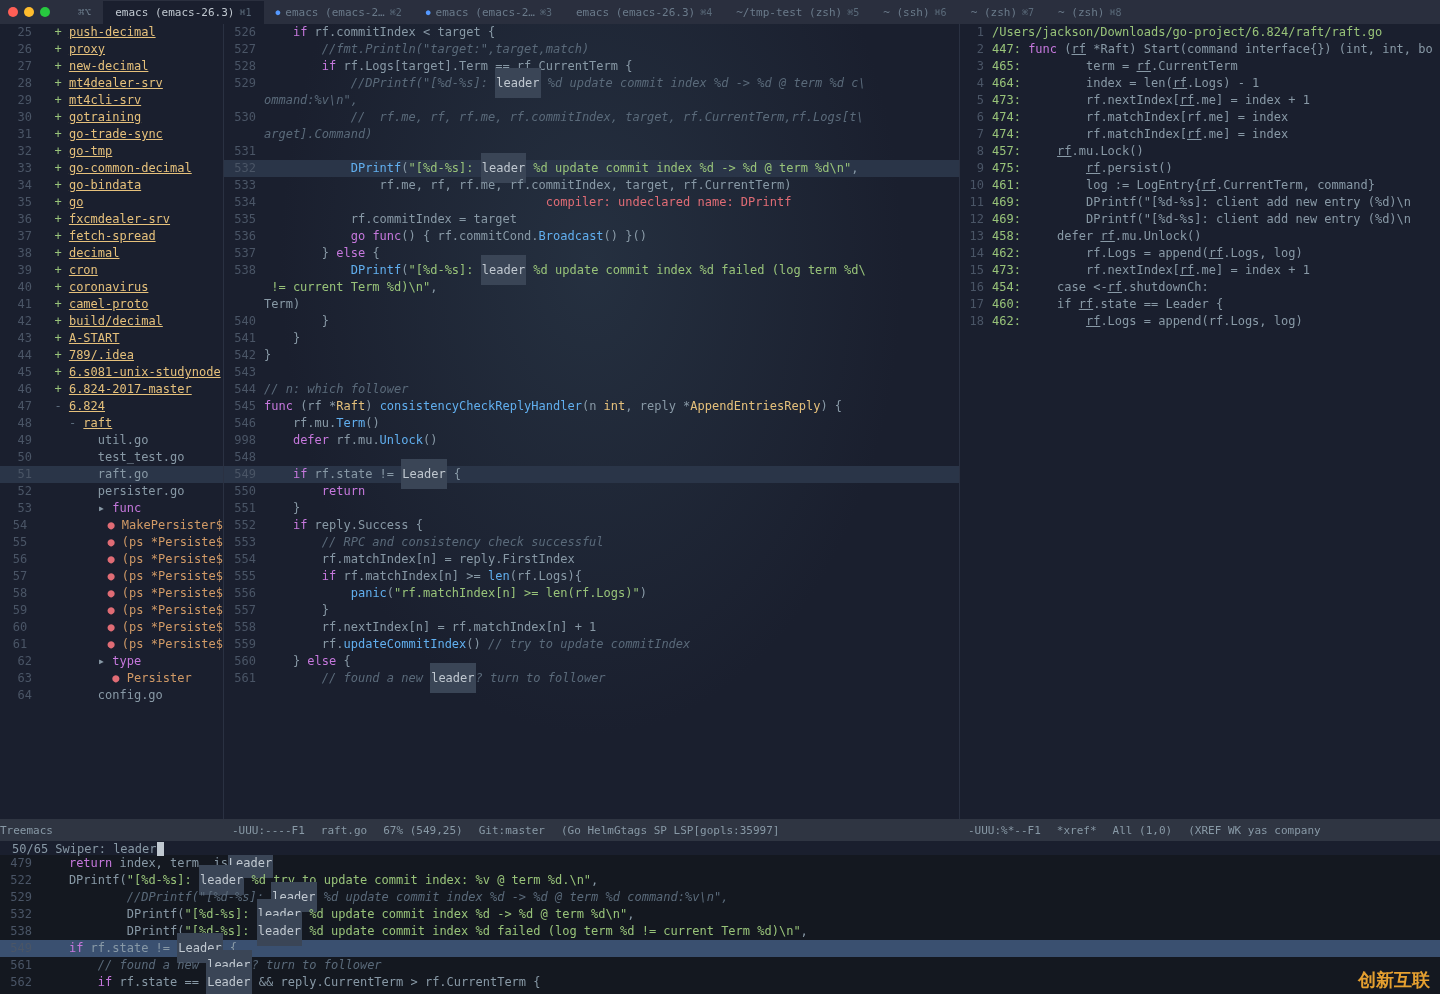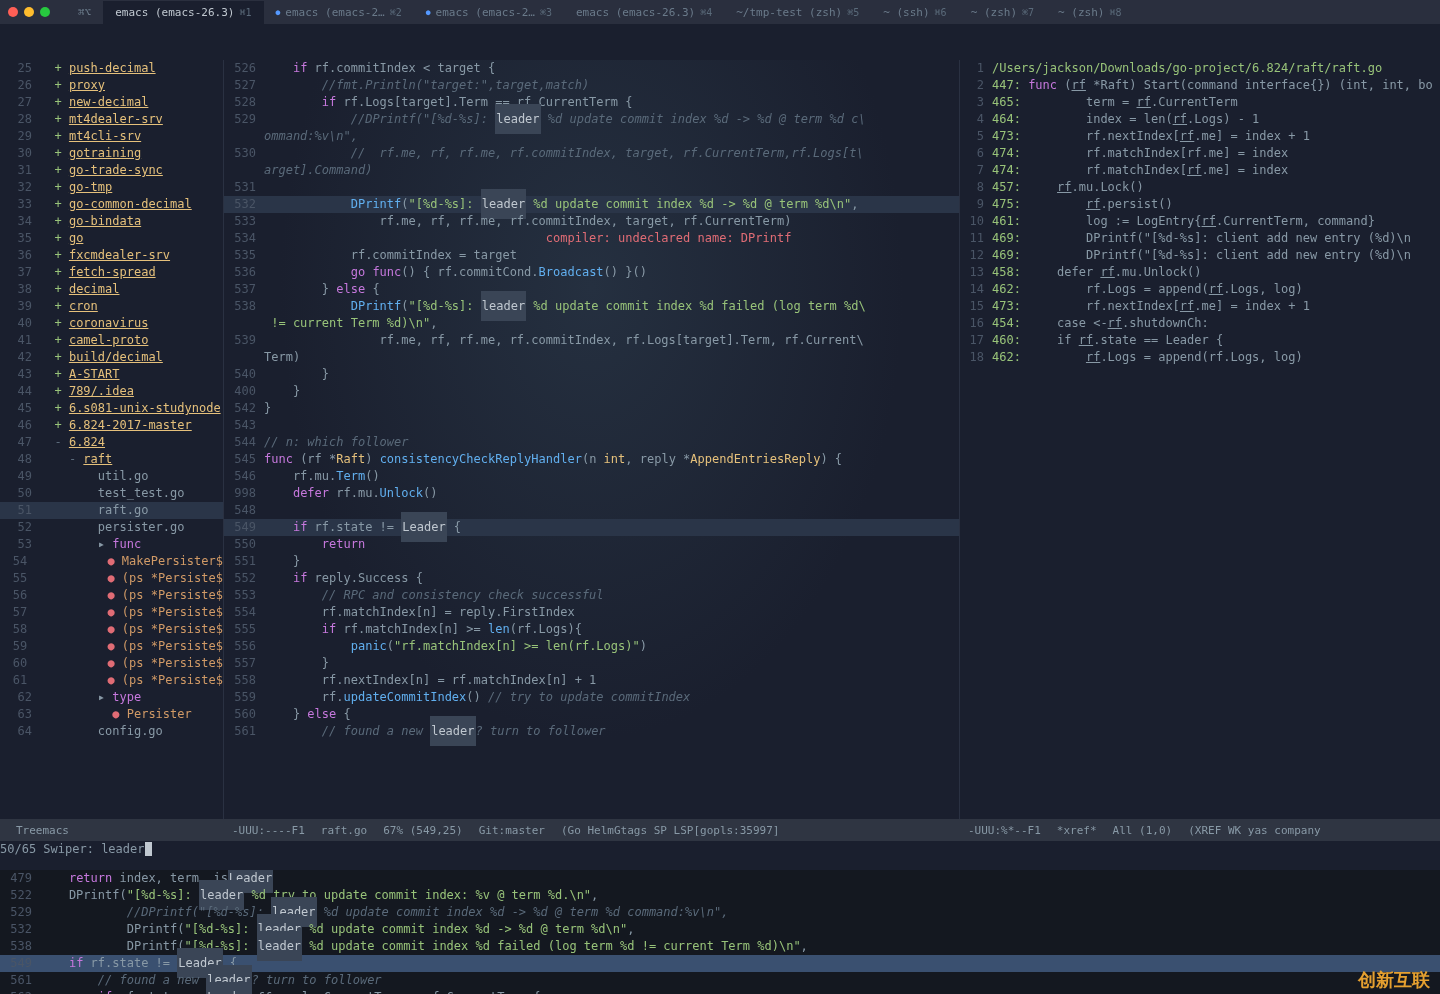--- a/index.html
+++ b/index.html
@@ -27,21 +27,21 @@
 .dot-r { background:#ff5f56; }
 .dot-y { background:#ffbd2e; }
 .dot-g { background:#27c93f; }
 .tabs { display:flex; gap:0; flex:1; }
 .tab { padding:3px 12px; color:#6a7a8a; display:flex; align-items:center; gap:5px; }
 .tab.active { background:#1a1f2e; color:#c0c8d0; }
 .tab .dot { color:#5599ff; font-size:8px; }
 .kb { color:#5a6a7a; font-size:10px; }
 
 .main { display:flex; height: calc(994px - 24px - 22px - 17px - 136px); }
-.col { overflow:hidden; position:relative;margin-top:36px; }
+.col { overflow:hidden; position:relative; }
 .sidebar { width:224px; border-right:1px solid #2a3142; }
 .center  { flex:1; border-right:1px solid #2a3142; background: radial-gradient(ellipse at 50% 30%, #253040 0%, #1a1f2e 60%); }
 .right   { width:480px; }
 
 .line { display:flex; white-space:pre; }
 .lnum { width:40px; text-align:right; padding-right:8px; color:#4a5566; user-select:none; }
 .right .lnum { width:32px; }
 .code { flex:1; }
 
 
@@ -57,25 +57,25 @@
 .tree-dir  { color:#e5c07b;text-decoration:underline; }
 .tree-file { color:#8899a6; }
 .tree-sym  { color:#d19a66; }
 .tree-bul  { color:#e06c75; }
 .tree-type { color:#c678dd; }
 .cur-line { background:#2a3548; }
 .path { color:#98c379; }
 
 .modeline { height:22px; background:#2f3542; color:#8899a6; display:flex; font-size:11px; align-items:center; }
 .modeline .seg { padding:0 8px; }
-.ml-left { width:224px; padding-left:16px; }
+.ml-left { width:224px; padding-left:0; }
 .ml-center { flex:1; display:flex; }
 .ml-right { width:480px; display:flex; }
 
-.swiper-status { height:29px; background:#1a1f2e; padding:0 0; color:#8899a6; white-space:pre; }
+.swiper-status { height:14px; background:#1a1f2e; padding:0 12px; color:#8899a6; white-space:pre; }
 .swiper-status .cursor { background:#c0c8d0; color:#1a1f2e; }
 .swiper { height:152px; background:#141820; overflow:hidden; }
 .swiper .line { padding-left:0; }
 .swiper .lnum { width:40px; color:#4a5566; }
 .swiper .sel { background:#3a5070; }
 .logo { position:fixed; bottom:6px; right:10px; color:#e5a030; font-size:18px; font-weight:bold; }
 </style>
 </head>
 <body>
 
@@ -179,24 +179,23 @@
       <div class="line"><span class="lnum"></span><span class="code"><span class="cmt">arget].Command)</span></span></div>
       <div class="line"><span class="lnum">531</span><span class="code"></span></div>
       <div class="line cur-line"><span class="lnum">532</span><span class="code">            <span class="fn">DPrintf</span>(<span class="str">"[%d-%s]: </span><span class="hl">leader</span><span class="str"> %d update commit index %d -&gt; %d @ term %d\n"</span>,</span></div>
       <div class="line"><span class="lnum">533</span><span class="code">                rf.me, rf, rf.me, rf.commitIndex, target, rf.CurrentTerm)</span></div>
       <div class="line"><span class="lnum">534</span><span class="code">                                       <span class="err">compiler: undeclared name: DPrintf</span></span></div>
       <div class="line"><span class="lnum">535</span><span class="code">            rf.commitIndex = target</span></div>
       <div class="line"><span class="lnum">536</span><span class="code">            <span class="kw">go func</span>() { rf.commitCond.<span class="fn">Broadcast</span>() }()</span></div>
       <div class="line"><span class="lnum">537</span><span class="code">        } <span class="kw">else</span> {</span></div>
       <div class="line"><span class="lnum">538</span><span class="code">            <span class="fn">DPrintf</span>(<span class="str">"[%d-%s]: </span><span class="hl">leader</span><span class="str"> %d update commit index %d failed (log term %d\</span></span></div>
       <div class="line"><span class="lnum"></span><span class="code"><span class="str"> != current Term %d)\n"</span>,</span></div>
-      <div class="line"><span class="lnum">539</span><span class="code">                rf.me, rf, rf.me, rf.commitIndex, rf.Logs[target].Term, rf.Current\</span></div>
       <div class="line"><span class="lnum"></span><span class="code">Term)</span></div>
       <div class="line"><span class="lnum">540</span><span class="code">        }</span></div>
-      <div class="line"><span class="lnum">400</span><span class="code">    }</span></div>
+      <div class="line"><span class="lnum">541</span><span class="code">    }</span></div>
       <div class="line"><span class="lnum">542</span><span class="code">}</span></div>
       <div class="line"><span class="lnum">543</span><span class="code"></span></div>
       <div class="line"><span class="lnum">544</span><span class="code"><span class="cmt">// n: which follower</span></span></div>
       <div class="line"><span class="lnum">545</span><span class="code"><span class="kw">func</span> (rf *<span class="typ">Raft</span>) <span class="fn">consistencyCheckReplyHandler</span>(n <span class="typ">int</span>, reply *<span class="typ">AppendEntriesReply</span>) {</span></div>
       <div class="line"><span class="lnum">546</span><span class="code">    rf.mu.<span class="fn">Term</span>()</span></div>
       <div class="line"><span class="lnum">998</span><span class="code">    <span class="kw">defer</span> rf.mu.<span class="fn">Unlock</span>()</span></div>
       <div class="line"><span class="lnum">548</span><span class="code"></span></div>
       <div class="line cur-line"><span class="lnum">549</span><span class="code">    <span class="kw">if</span> rf.state != <span class="hl">Leader</span> {</span></div>
       <div class="line"><span class="lnum">550</span><span class="code">        <span class="kw">return</span></span></div>
       <div class="line"><span class="lnum">551</span><span class="code">    }</span></div>

